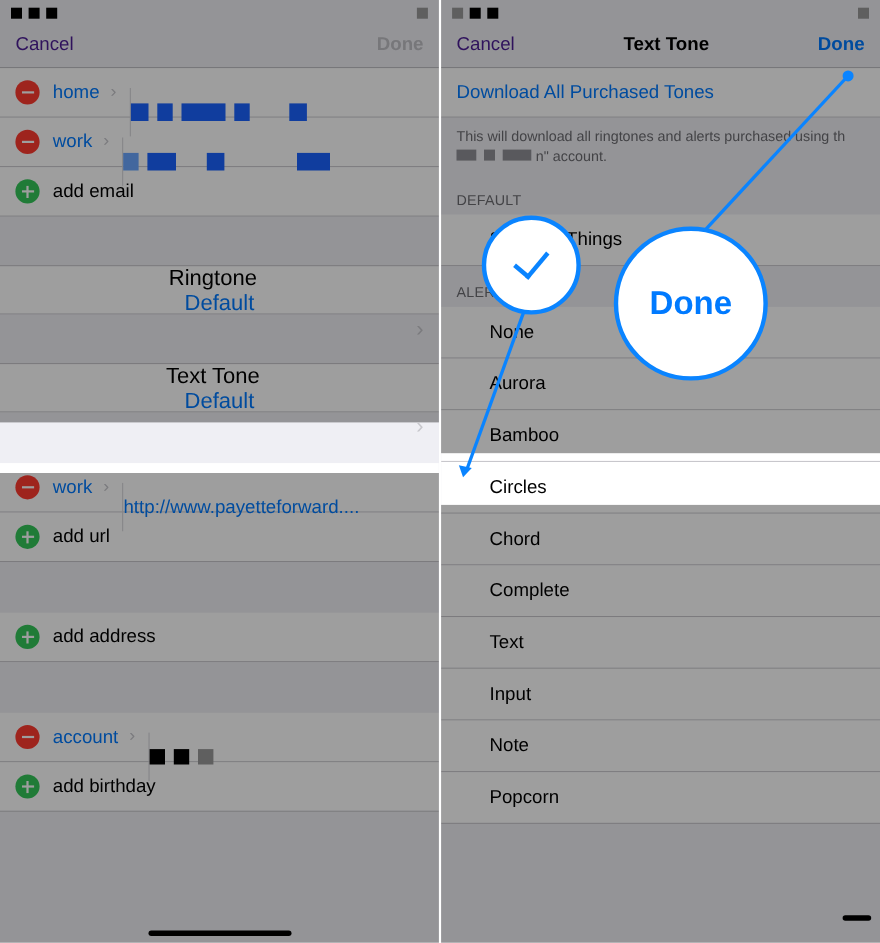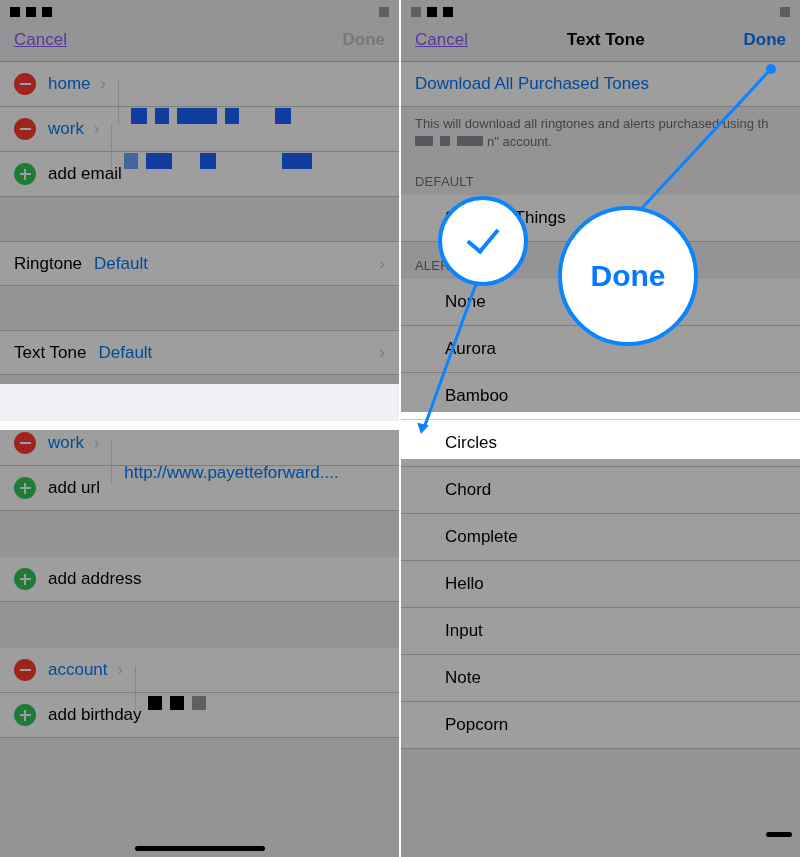--- a/index.html
+++ b/index.html
@@ -10,44 +10,44 @@
   .screen.right { left: 401px; top: 0; height: 857px; }
 
   .shade { position: absolute; left: 0; right: 0; background: rgba(0,0,0,0.38); z-index: 50; pointer-events: none; }
 
   .statusbar { height: 18px; display:flex; justify-content:space-between; align-items:center; padding: 6px 10px 0 10px; }
   .statusbar .sb-left, .statusbar .sb-right { display:flex; gap:6px; }
   .sb-sq { width:10px; height:10px; background:#000; }
   .sb-sq.grey { background:#999; }
 
   .nav { height: 44px; display:flex; align-items:center; justify-content:space-between; padding: 0 14px; border-bottom: 0.5px solid #bcbcc0; }
-  .nav .nav-link { color:#8b5cf6; font-size:17px;text-decoration:underline; }
+  .nav .nav-link { color:#4c1d95; font-size:17px; }
   .nav .nav-done { color:#007aff; font-size:17px; font-weight:600; }
   .nav .nav-done.disabled { color:#c0c0c5; }
   .nav .nav-title { font-size:17px; font-weight:600; color:#000; }
 
   .row { height: 45px; display:flex; align-items:center; padding: 0 14px; background:#fff; border-bottom: 0.5px solid #c8c7cc; font-size:17px; }
   .row .sublabel { color:#007aff; margin-right:8px; }
 
   .icon-circle { width:22px; height:22px; border-radius:50%; display:flex; align-items:center; justify-content:center; margin-right:12px; flex-shrink:0;}
   .icon-minus { background:#ff3b30; }
   .icon-minus::before { content:""; display:block; width:11px; height:2px; background:#fff; }
   .icon-plus { background:#34c759; position:relative; }
   .icon-plus::before { content:""; position:absolute; width:11px; height:2px; background:#fff; top:10px; left:5.5px;}
   .icon-plus::after  { content:""; position:absolute; height:11px; width:2px; background:#fff; top:5.5px; left:10px;}
   .mini-chev { color:#c7c7cc; font-size:16px; margin: 0 12px 0 2px; }
 
-  .field-area { flex:1; padding-left:12px; border-left:0.5px solid #d8d8dc; height:100%; display:flex; align-items:flex-end; gap:8px;margin-top:36px;}
+  .field-area { flex:1; border-left:0.5px solid #d8d8dc; height:100%; display:flex; align-items:center; gap:8px;margin-top:36px;}
   .bluebox { height:16px; background:#1b63ff; display:inline-block;}
   .blackbox { height:14px; width:14px; background:#000; display:inline-block;}
   .bluebox.b1{width:16px;} .bluebox.b2{width:14px;} .bluebox.b3{width:40px;} .bluebox.b4{width:14px;} .bluebox.b5{width:16px;}
   .bluebox.c1{width:14px; background:#6ba7ff;} .bluebox.c2{width:26px;} .bluebox.c3{width:16px;} .bluebox.c4{width:30px;}
 
   .block { background:#efeff4; }
-  .settingrow { height:45px; background:#fff; border-top:0.5px solid #c8c7cc; border-bottom:0.5px solid #c8c7cc; display:flex; align-items:center; padding:0 14px; font-size:17px;}
+  .settingrow { height:45px; background:#fff; border-top:0.5px solid #c8c7cc; border-bottom:0.5px solid #c8c7cc; display:flex; align-items:center; padding:0 14px; font-size:20px;flex-direction:column;}
   .settingrow .label { color:#000; margin-right:12px;}
   .settingrow .value { color:#007aff; }
   .settingrow .chev { margin-left:auto; color:#c7c7cc; }
 
   .home-indicator { position:absolute; bottom:6px; left:50%; transform:translateX(-50%); width:130px; height:5px; border-radius:3px; background:#000;}
 
   .linkrow { color:#007aff; }
   .footer-text { font-size:13px; color:#6d6d72; padding: 8px 14px; line-height:1.35; background:#efeff4;}
   .footer-text .redact { display:inline-block; background:#909097; height:10px;}
   .header-label { font-size:13px; color:#6d6d72; padding: 16px 14px 6px 14px; background:#efeff4; letter-spacing:0.2px;}
@@ -224,21 +224,21 @@
     <div class="tonerow">
         <span>Circles</span>
       </div>
     <div class="tonerow">
         <span>Chord</span>
       </div>
     <div class="tonerow">
         <span>Complete</span>
       </div>
     <div class="tonerow">
-        <span>Hello</span>
+        <span>Text</span>
       </div>
     <div class="tonerow">
         <span>Input</span>
       </div>
     <div class="tonerow">
         <span>Note</span>
       </div>
     <div class="tonerow">
         <span>Popcorn</span>
       </div>

